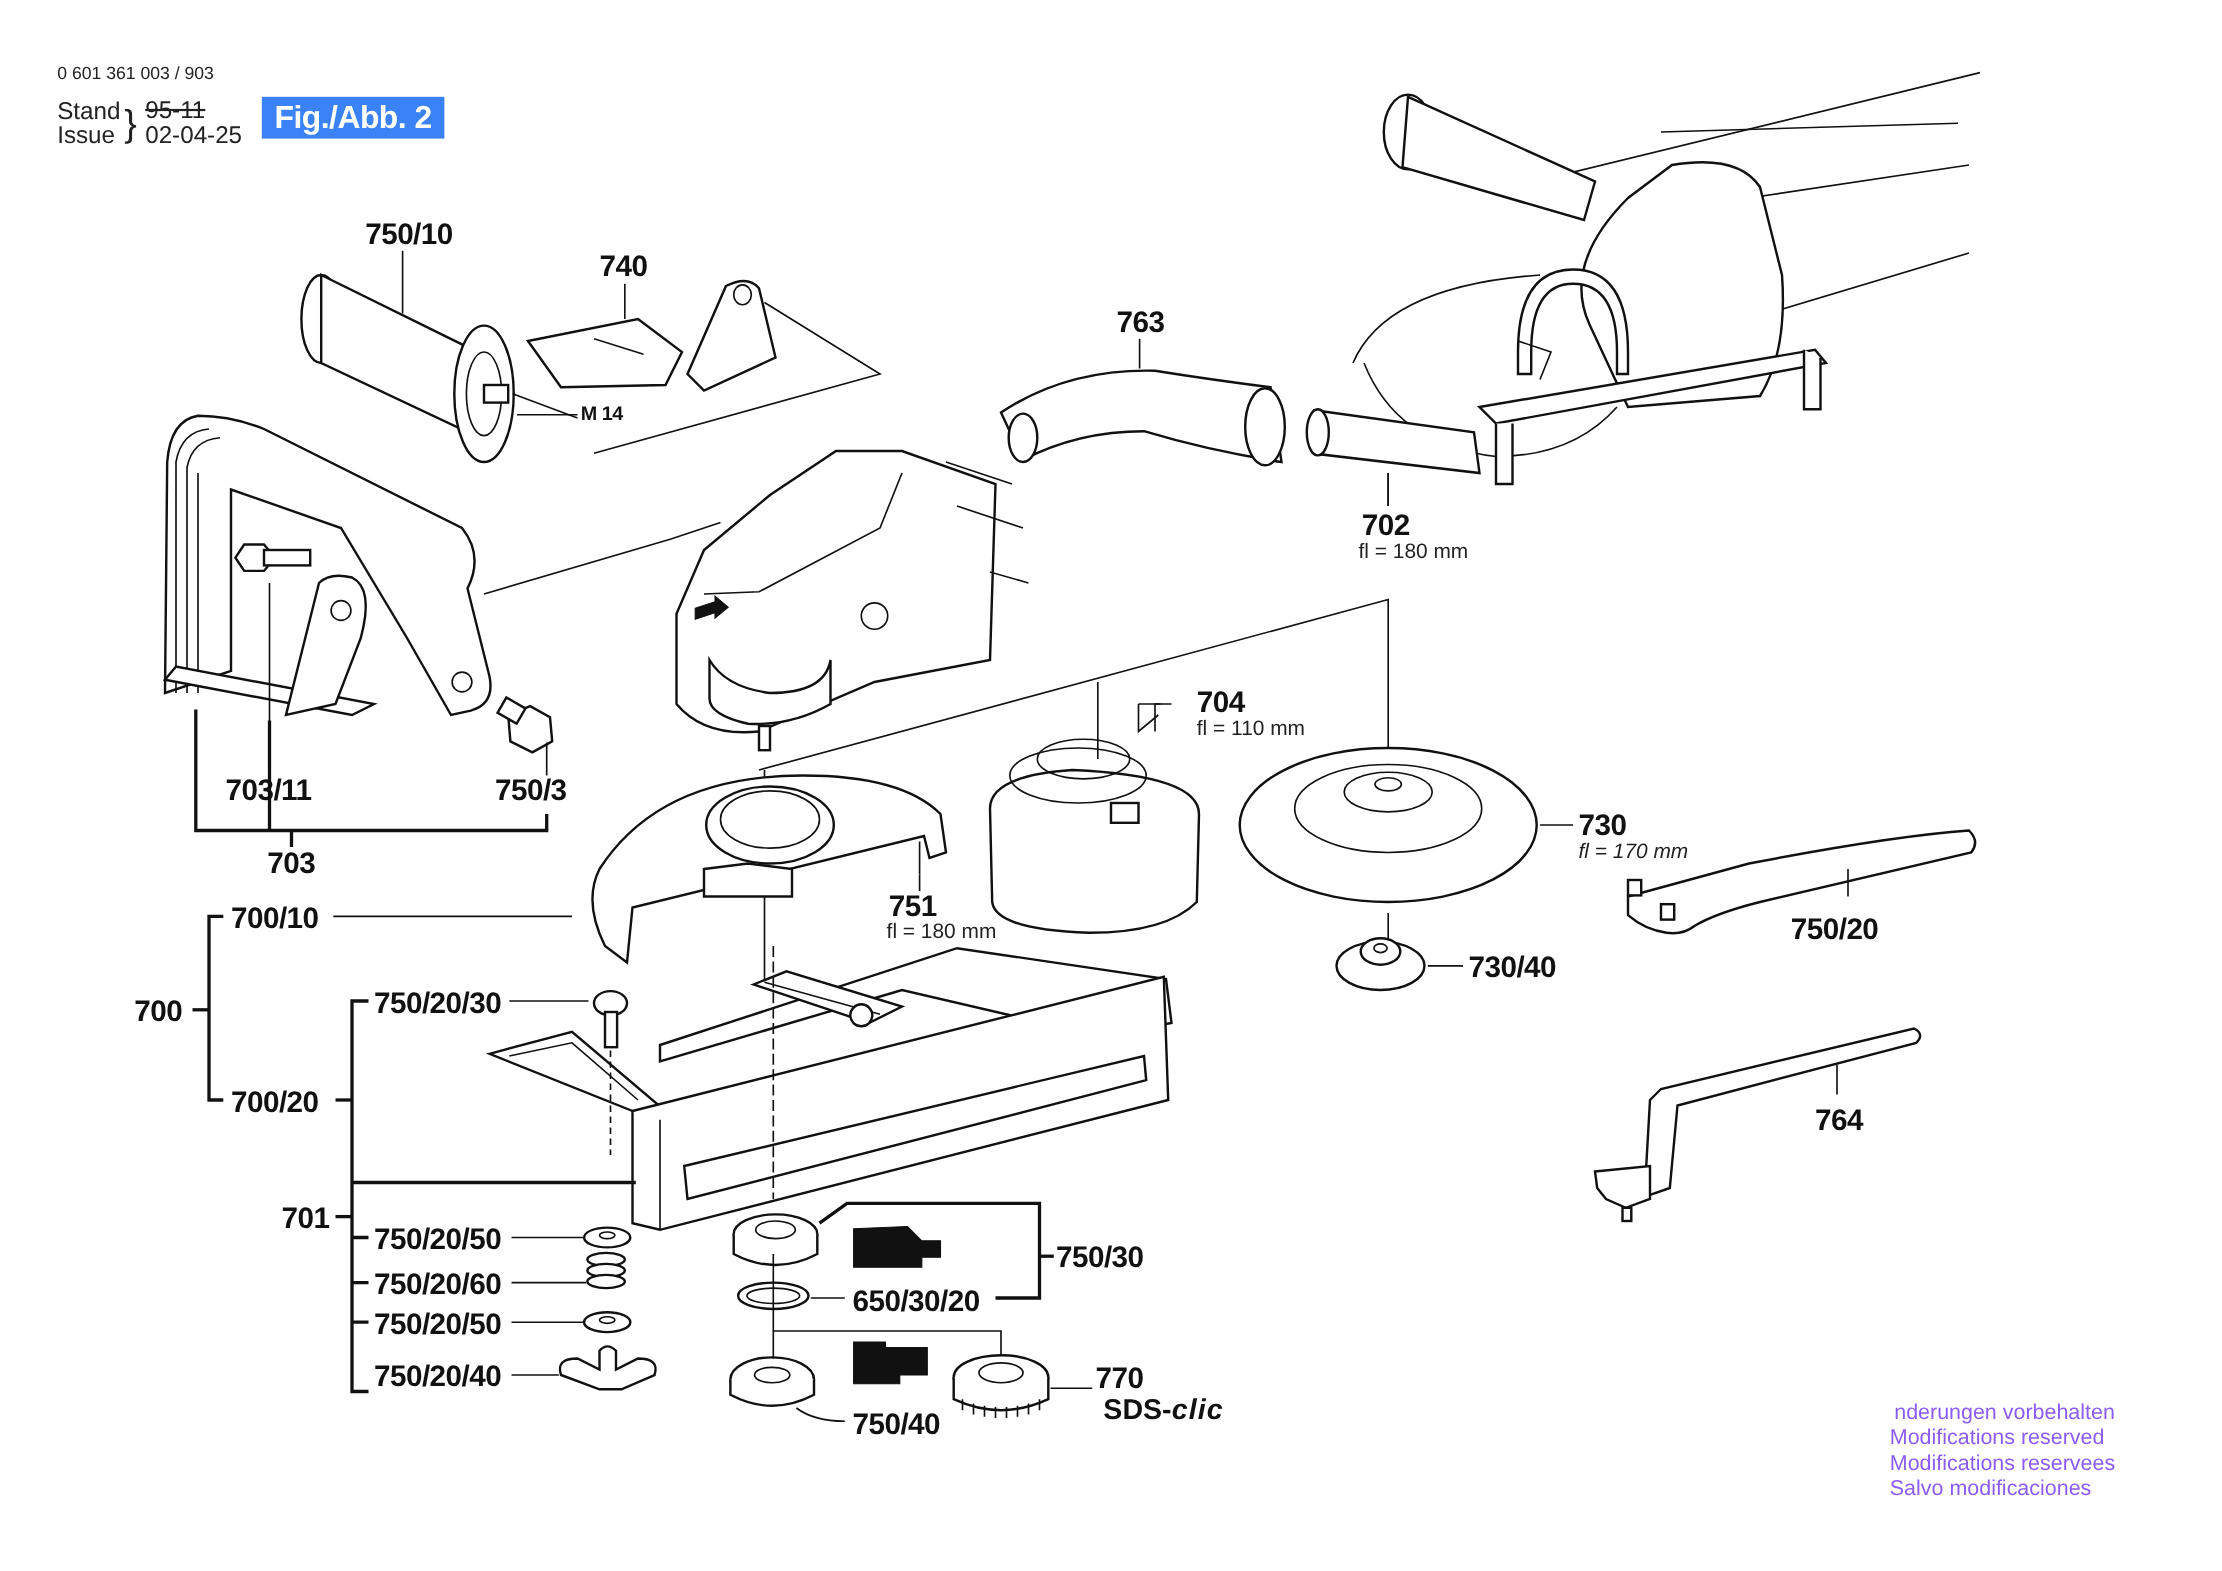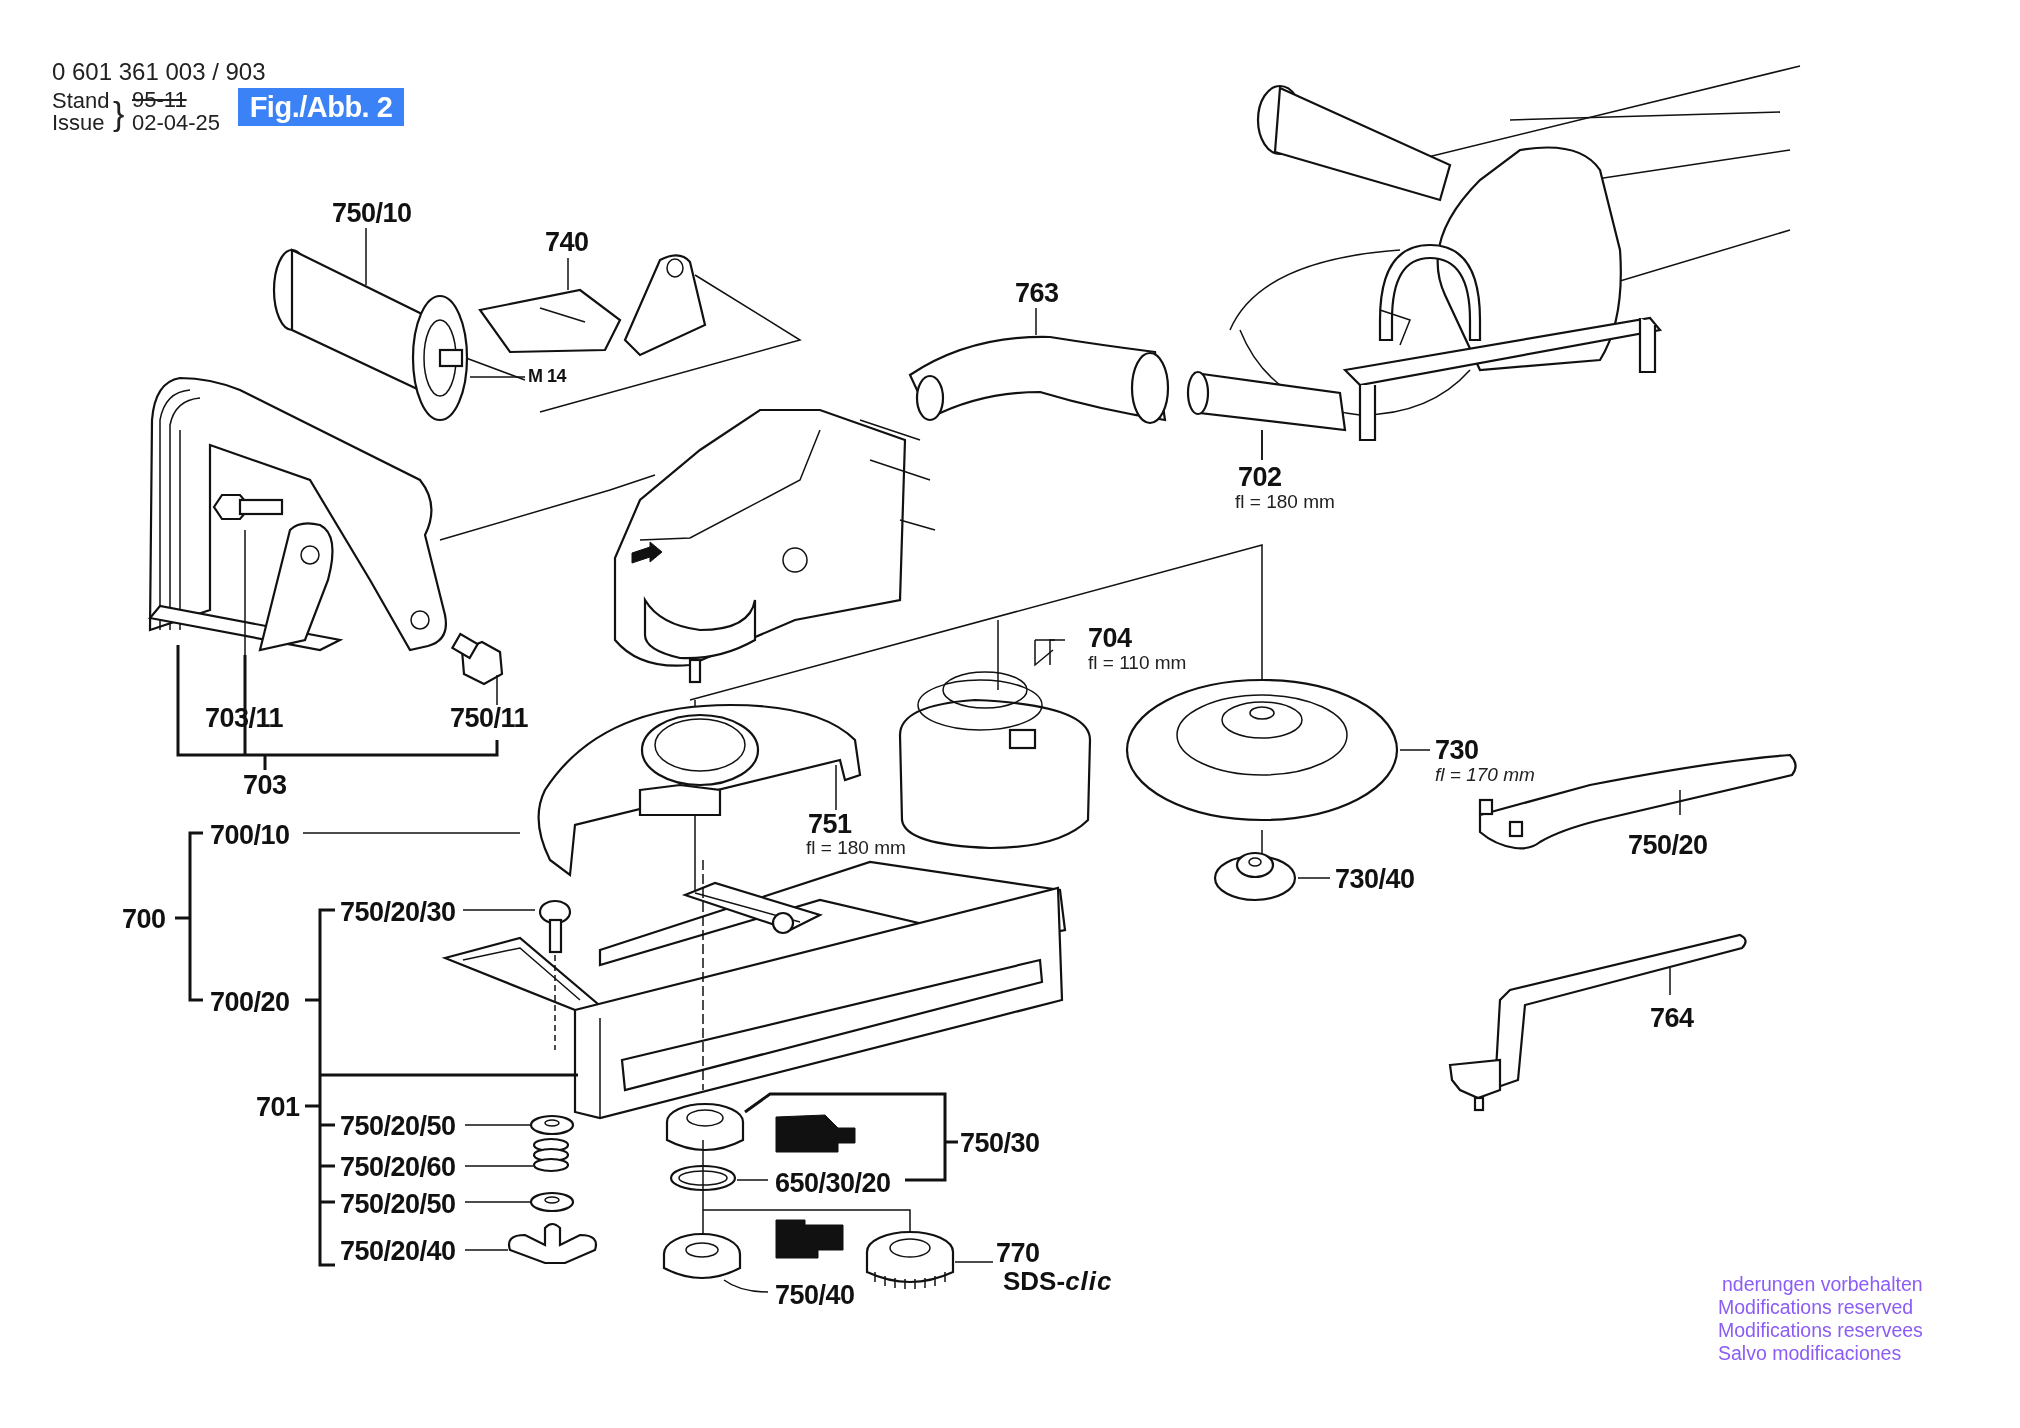--- a/index.html
+++ b/index.html
@@ -247,36 +247,36 @@
     <path class="lnt" d="M724 1280 Q740 1292 768 1292"></path>
 
     <path class="lnt" d="M955 1262 L993 1262"></path>
 
     <path class="lnt" d="M836 795 L836 810"></path>
 
     <path class="lnt" d="M703 860 L703 1090" stroke-dasharray="10 4"></path>
   </g>
 </svg>
 
-<div class="hdr" style="left:52px; top:60px; font-size:24px;">0 601 361 003 / 903</div>
+<div class="hdr" style="left:52px; top:60px; font-size:16px;">0 601 361 003 / 903</div>
 <div class="hdr" style="left:52px; top:90px;">Stand</div>
 <div class="hdr" style="left:52px; top:112px;">Issue</div>
 <div class="hdr" style="left:113px; top:96px; font-size:34px; font-weight:normal;">}</div>
 <div class="hdr strike" style="left:132px; top:89px;">95-11</div>
 <div class="hdr" style="left:132px; top:112px;">02-04-25</div>
 <div class="figbox">Fig./Abb. 2</div>
 
 <div class="lbl" style="left:332px; top:200px;">750/10</div>
 <div class="lbl" style="left:545px; top:229px;">740</div>
 <div class="lbl" style="left:528px; top:367px; font-size:18px;">M 14</div>
 <div class="lbl" style="left:1015px; top:280px;">763</div>
 <div class="lbl" style="left:1238px; top:464px;">702</div>
 <div class="sub" style="left:1235px; top:492px;">fl = 180 mm</div>
 <div class="lbl" style="left:205px; top:705px;">703/11</div>
-<div class="lbl" style="left:450px; top:705px;">750/11</div>
+<div class="lbl" style="left:450px; top:705px;">750/3</div>
 <div class="lbl" style="left:243px; top:772px;">703</div>
 <div class="lbl" style="left:1088px; top:625px;">704</div>
 <div class="sub" style="left:1088px; top:653px;">fl = 110 mm</div>
 <div class="lbl" style="left:1435px; top:737px;">730</div>
 <div class="sub" style="left:1435px; top:765px;font-style:italic;">fl = 170 mm</div>
 <div class="lbl" style="left:808px; top:811px;">751</div>
 <div class="sub" style="left:806px; top:838px;">fl = 180 mm</div>
 <div class="lbl" style="left:210px; top:822px;">700/10</div>
 <div class="lbl" style="left:122px; top:906px;">700</div>
 <div class="lbl" style="left:340px; top:899px;">750/20/30</div>

